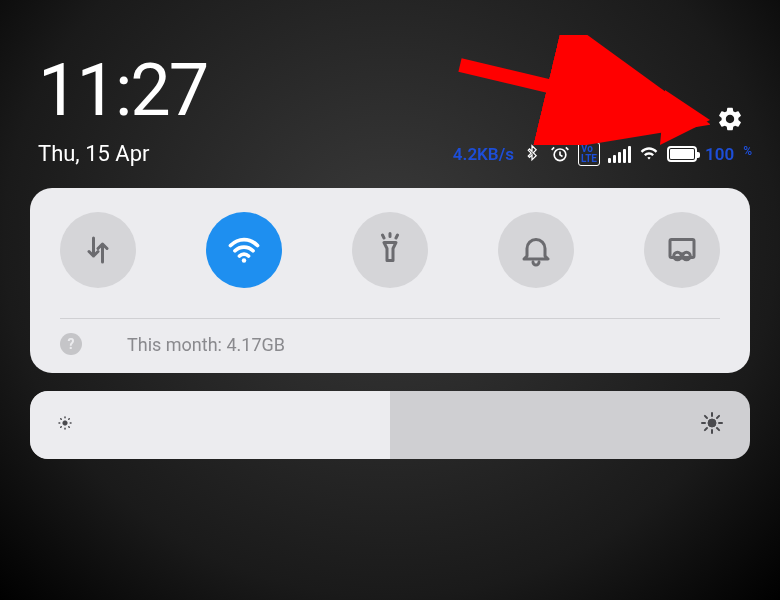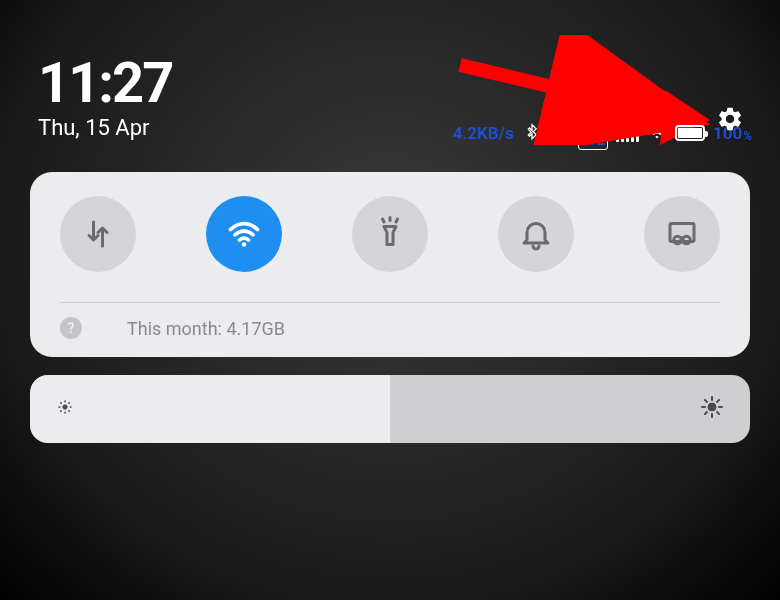--- a/index.html
+++ b/index.html
@@ -14,28 +14,28 @@
       font-family: -apple-system, BlinkMacSystemFont, "Segoe UI", Roboto, sans-serif;
       overflow: hidden;
       position: relative;
     }
     .header {
       padding: 55px 38px 0 38px;
       color: #fff;
       position: relative;
     }
     .time {
-      font-size: 56px;
-      font-weight: 700;
+      font-size: 72px;
+      font-weight: 400;
       letter-spacing: -2px;
       line-height: 1;
     }
     .date {
       font-size: 22px;
-      margin-top: 4px;
+      margin-top: 14px;
       font-weight: 400;
     }
     .settings-btn {
       position: absolute;
       top: 105px;
       right: 36px;
       cursor: pointer;
     }
     .settings-btn svg {
       width: 28px;
@@ -55,21 +55,21 @@
       gap: 8px;
       padding: 0 28px 0 0;
       margin-top: -24px;
       color: #1d4ed8;
       font-size: 17px;
       font-weight: 600;
     }
     .status-bar .volte {
       border: 1.5px solid #fff;
       border-radius: 3px;
-      font-size: 15px;
+      font-size: 10px;
       padding: 1px 2px;
       line-height: 1;
       font-weight: 700;
     }
     .status-bar svg {
       fill: #fff;
       width: 20px;
       height: 20px;
     }
     .signal-bars {
@@ -258,21 +258,21 @@
       <span></span>
   </div>
   <svg viewBox="0 0 24 24">
       <path d="M2 8.5C5 5.5 8.5 4 12 4s7 1.5 10 4.5l-2 2c-2.3-2.3-5-3.5-8-3.5s-5.7 1.2-8 3.5l-2-2zm4 4c1.7-1.7 3.7-2.5 6-2.5s4.3.8 6 2.5l-2 2c-1.1-1.1-2.5-1.7-4-1.7s-2.9.6-4 1.7l-2-2zm4 4c.6-.6 1.3-.9 2-.9s1.4.3 2 .9l-2 2-2-2z"></path>
     </svg>
   <div class="battery-icon-wrap">
     <div class="battery-shell">
         <div class="battery-fill"></div>
       </div>
   </div>
-  <span style="display:flex;align-items:flex-end;gap:1px">
+  <span style="display:flex;align-items:flex-start;gap:9px">
     <span>100</span>
       <span class="pct-small">%</span>
   </span>
 </div>
 
 <div class="qs-panel">
   <div class="qs-row">
     <div class="qs-toggle">
       <svg viewBox="0 0 24 24">
           <path d="M9 4v12M9 16l-3-3M9 16l3-3M15 20V8M15 8l-3 3M15 8l3 3" stroke-linecap="round"></path>

